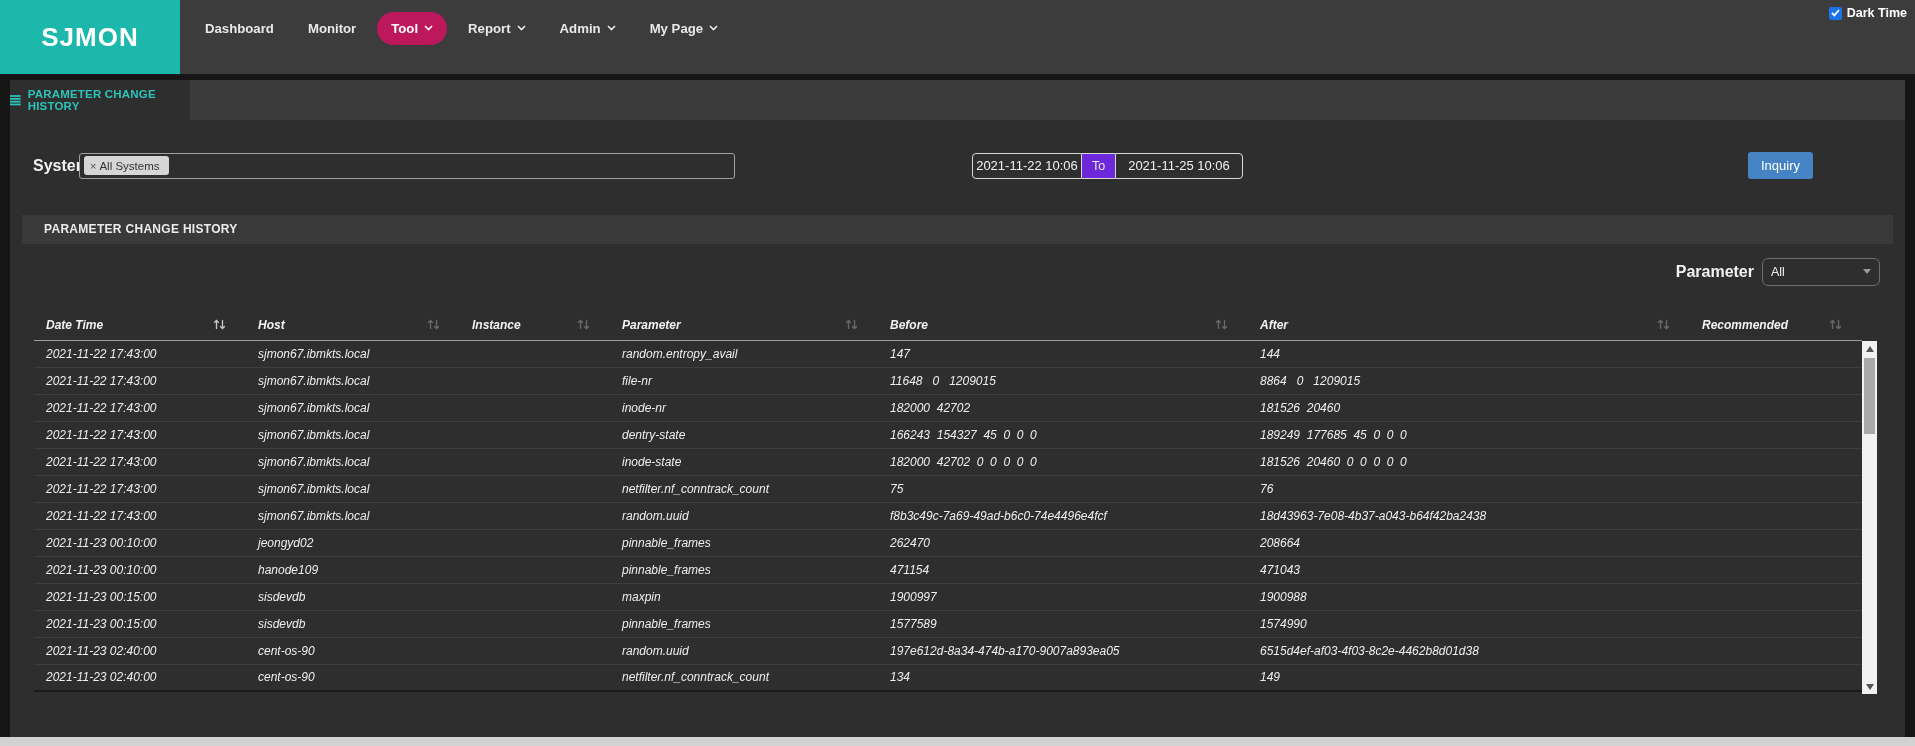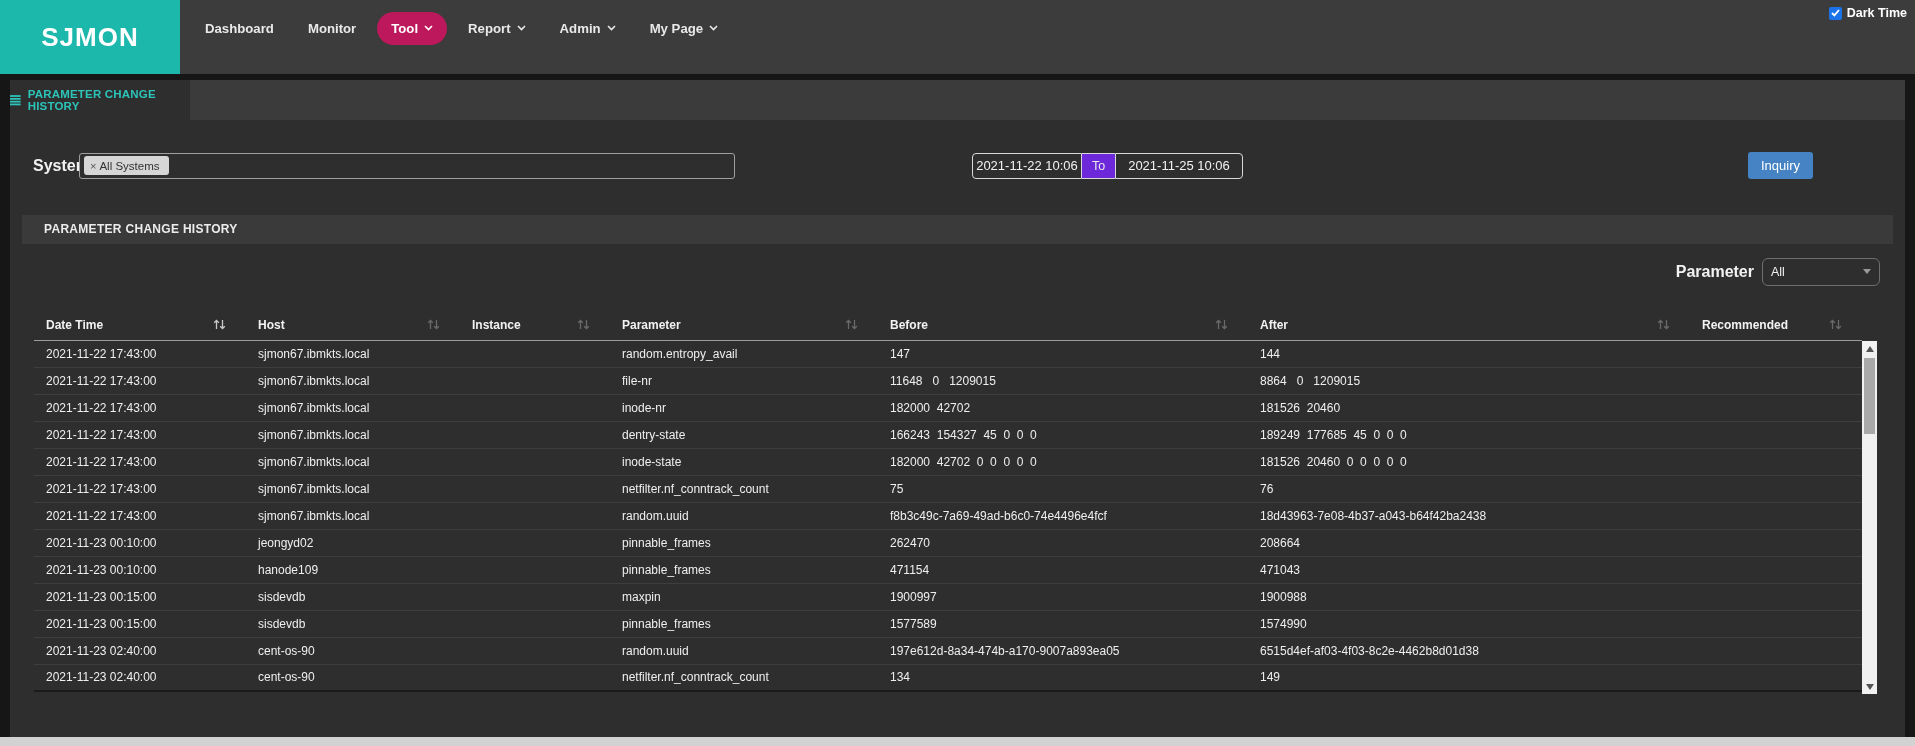--- a/index.html
+++ b/index.html
@@ -50,21 +50,21 @@
 
   .paramrow { display:flex; align-items:center; justify-content:flex-end; margin:14px 25px 0 0; gap:8px; }
   .paramrow .flabel { width:auto; }
   .pselect { width:118px; height:28px; border:1px solid #6e6e6e; border-radius:6px; background:#2e2e2e;
              display:flex; align-items:center; padding:0 8px; color:#f0f0f0; font-size:12.5px; position:relative; cursor:pointer; }
   .pselect .arrow { position:absolute; right:8px; top:10px; width:0; height:0;
                     border-left:4px solid transparent; border-right:4px solid transparent; border-top:5px solid #9a9a9a; }
 
   
   .tablewrap { position:relative; margin:24px 0 0 24px; width:1843px; }
-  table { border-collapse:collapse; table-layout:fixed; width:1828px; }
+  table { border-collapse:collapse; table-layout:fixed; width:1828px;font-style:italic; }
   col.c0{width:212px} col.c1{width:214px} col.c2{width:150px} col.c3{width:268px}
   col.c4{width:370px} col.c5{width:442px} col.c6{width:172px}
   th { height:30px; font-size:12px; font-weight:700; color:#f2f2f2; text-align:left; padding:0 20px 0 12px;
        border-bottom:1px solid #9c9c9c; cursor:pointer; }
   th .thin { display:flex; align-items:center; justify-content:space-between; }
   td { height:27px; font-size:12px; color:#efefef; padding:0 6px 0 12px; white-space:pre; overflow:hidden;
        border-bottom:1px solid #3e3e3e; }
   tbody tr:last-child td { border-bottom:2px solid #1a1a1a; }
   .sorticon { opacity:.55; }
   .sorticon.bright { opacity:1; }

